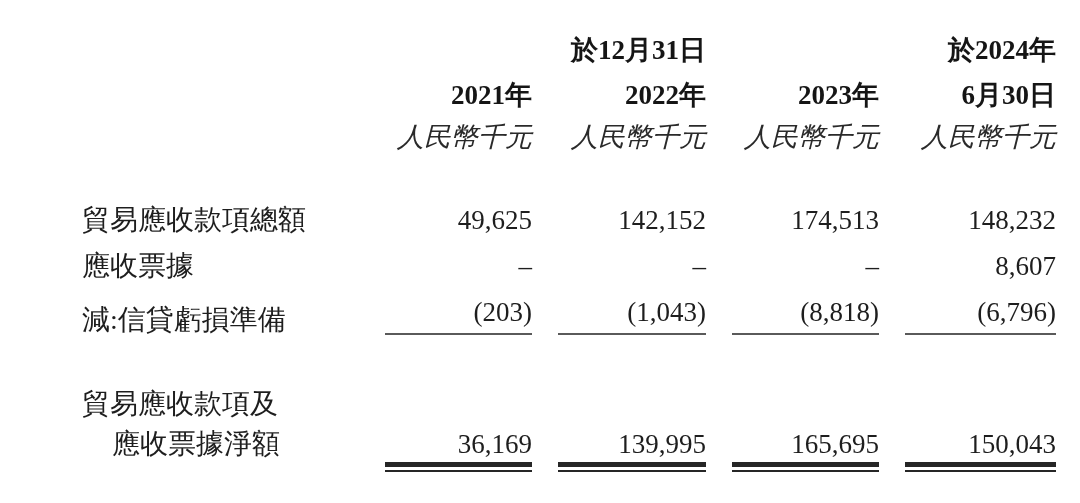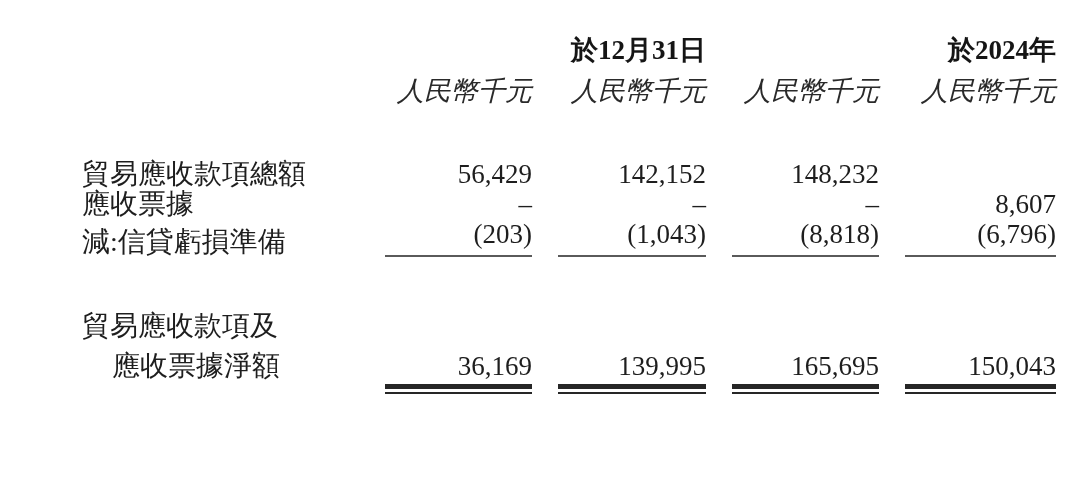--- a/index.html
+++ b/index.html
@@ -48,22 +48,22 @@
   .r-grp { height: 28px; }
   .r-grp .cell { line-height: 28px; height: 28px; }
   .r-yr  { margin-top: 16px; }
   .r-unit { margin-top: 12px; }
   .r-unit .cell {
     font-style: italic;
     font-weight: normal;
     color: #2a2a2a;
   }
   .r-d1 { margin-top: 53px; }
-  .r-d2 { }
-  .r-d3 { }
+  .r-d2 { margin-top: 16px; }
+  .r-d3 { margin-top: 16px; }
   .r-d3 .cell.v {
     padding-bottom: 6px;
     border-bottom: 2px solid #5a5a5a;
     height: 30px;
   }
   .r-d4a { margin-top: 54px; }
   .r-d4b { margin-top: 10px; }
   .r-d4b .cell.v { position: relative; }
   .r-d4b .cell.v::after {
     content: "";
@@ -83,33 +83,41 @@
   <div class="fin-table">
 
     <div class="row hdr r-grp">
       <div class="cell label"></div>
       <div class="cell"></div>
       <div class="cell">於12月31日</div>
       <div class="cell"></div>
       <div class="cell">於2024年</div>
     </div>
 
+    <div class="row hdr r-yr">
+      <div class="cell label"></div>
+      <div class="cell">2021年</div>
+      <div class="cell">2022年</div>
+      <div class="cell">2023年</div>
+      <div class="cell">6月30日</div>
+    </div>
 
     <div class="row r-unit">
       <div class="cell label"></div>
       <div class="cell">人民幣千元</div>
       <div class="cell">人民幣千元</div>
       <div class="cell">人民幣千元</div>
       <div class="cell">人民幣千元</div>
     </div>
 
     <div class="row r-d1">
       <div class="cell label">貿易應收款項總額</div>
-      <div class="cell v">56,429</div>
+      <div class="cell v">49,625</div>
       <div class="cell v">142,152</div>
+      <div class="cell v">174,513</div>
       <div class="cell v">148,232</div>
     </div>
 
     <div class="row r-d2">
       <div class="cell label">應收票據</div>
       <div class="cell v">–</div>
       <div class="cell v">–</div>
       <div class="cell v">–</div>
       <div class="cell v">8,607</div>
     </div>

